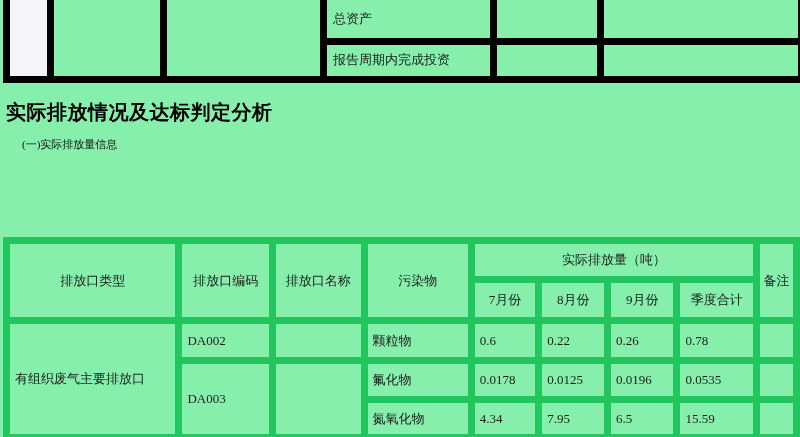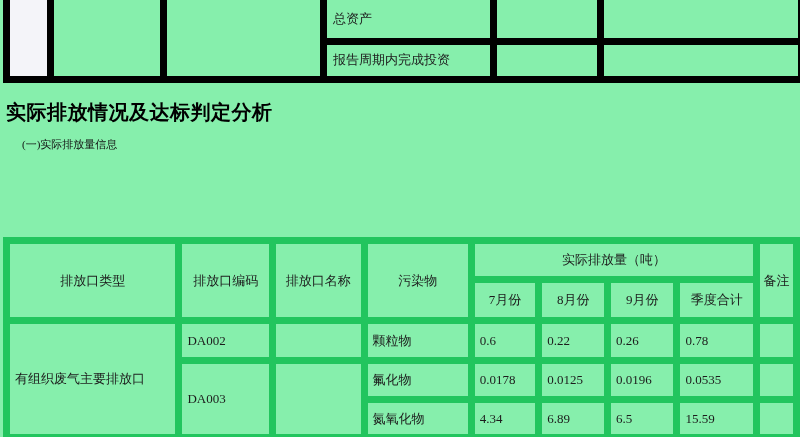--- a/index.html
+++ b/index.html
@@ -137,21 +137,21 @@
       <td>氟化物</td>
       <td>0.0178</td>
       <td>0.0125</td>
       <td>0.0196</td>
       <td>0.0535</td>
       <td></td>
     </tr>
     <tr class="rh38b">
       <td>氮氧化物</td>
       <td>4.34</td>
-      <td>6.89</td>
+      <td>7.95</td>
       <td>6.5</td>
       <td>15.59</td>
       <td></td>
     </tr>
   </tbody>
     </table>
 
 </div>
 
 </body></html>

